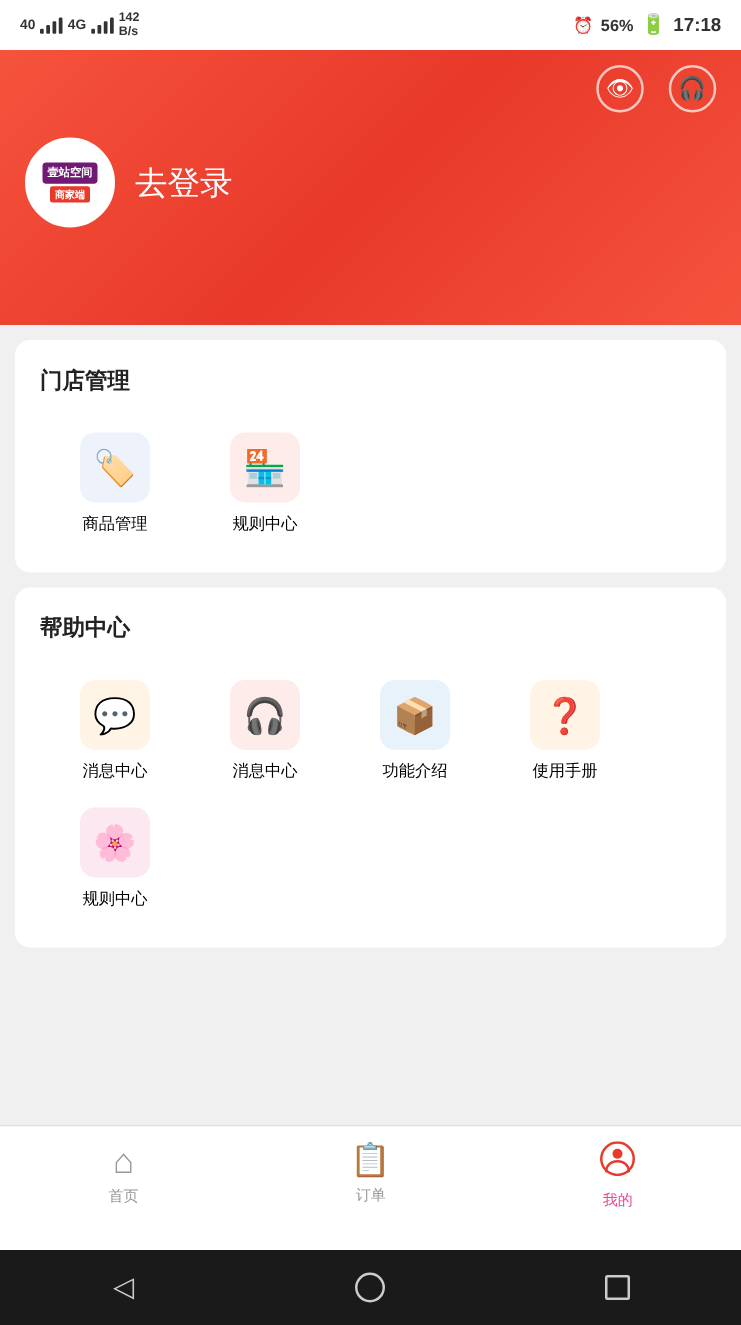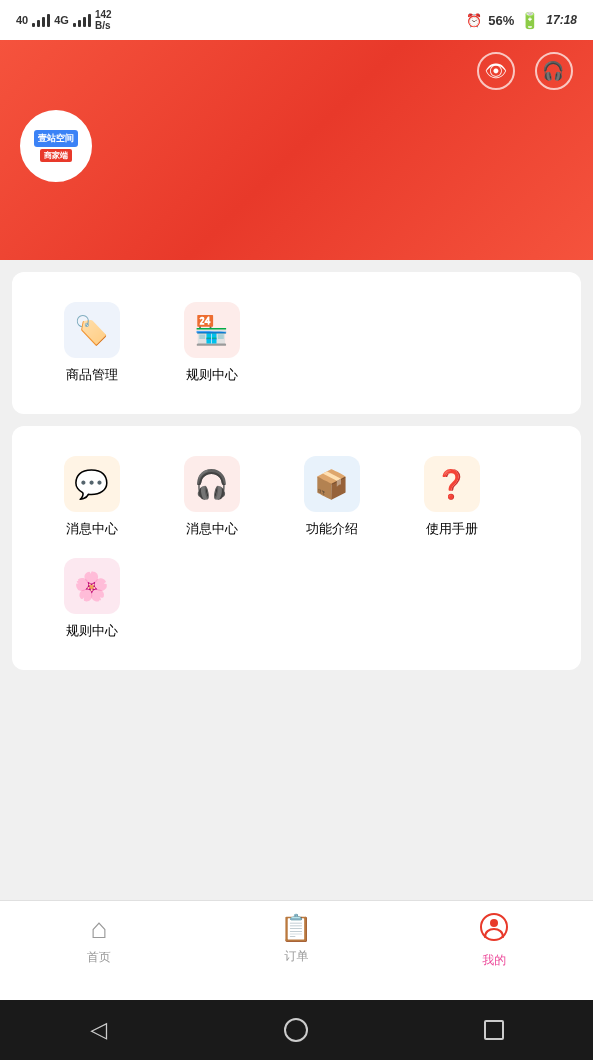--- a/index.html
+++ b/index.html
@@ -87,21 +87,21 @@
       border-radius: 50%;
       background: #fff;
       display: flex;
       flex-direction: column;
       align-items: center;
       justify-content: center;
       border: 2px solid #fff;
       overflow: hidden;
     }
     .logo-top {
-      background: #3b82f6;
+      background: #701a75;
       color: white;
       font-size: 9px;
       font-weight: bold;
       padding: 2px 4px;
       border-radius: 3px;
       margin-bottom: 2px;
       white-space: nowrap;
     }
     .logo-bottom {
       background: #e8392a;
@@ -244,61 +244,64 @@
       <div class="bar" style="height:7px;"></div>
       <div class="bar" style="height:10px;"></div>
       <div class="bar" style="height:13px;"></div>
     </div>
     <span style="font-size:10px;line-height:1.1;">142<br>B/s</span>
   </div>
   <div class="status-right">
     <span>⏰</span>
     <span>56%</span>
     <span style="font-size:16px;">🔋</span>
-    <span style="font-size:12px;font-weight:700;font-style:italic;">17:18</span>
+    <span style="font-size:15px;font-weight:700;">17:18</span>
   </div>
 </div>
 
 <div class="header">
   <div class="header-icons">
     <div class="header-icon-btn">
       <span>👁</span>
     </div>
     <div class="header-icon-btn">
       <span>🎧</span>
     </div>
   </div>
   <div class="header-user">
     <div class="logo-badge">
       <div class="logo-top">壹站空间</div>
       <div class="logo-bottom">商家端</div>
     </div>
+    <span class="login-text">去登录</span>
   </div>
 </div>
 
 <div class="main-content">
 
   <div class="card">
+    <div class="card-title">门店管理</div>
     <div class="icon-grid">
       <div class="icon-item">
         <div class="icon-circle" style="background:#eef3fb;">
           <span style="font-size:28px;">🏷️</span>
         </div>
         <span class="icon-label">商品管理</span>
       </div>
       <div class="icon-item">
         <div class="icon-circle" style="background:#fdecea;">
           <span style="font-size:28px;">🏪</span>
         </div>
         <span class="icon-label">规则中心</span>
       </div>
     </div>
   </div>
 
   <div class="card">
+    <div class="card-title">帮助中心</div>
     <div class="icon-grid">
       <div class="icon-item">
         <div class="icon-circle" style="background:#fff4e5;">
           <span style="font-size:28px; color:#f5a623;">💬</span>
         </div>
         <span class="icon-label">消息中心</span>
       </div>
       <div class="icon-item">
         <div class="icon-circle" style="background:#fdecea;">
           <span style="font-size:28px; color:#e8392a;">🎧</span>

